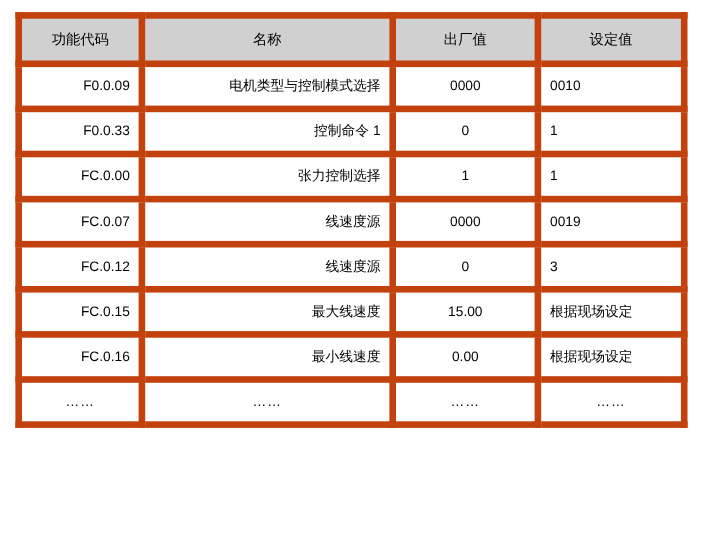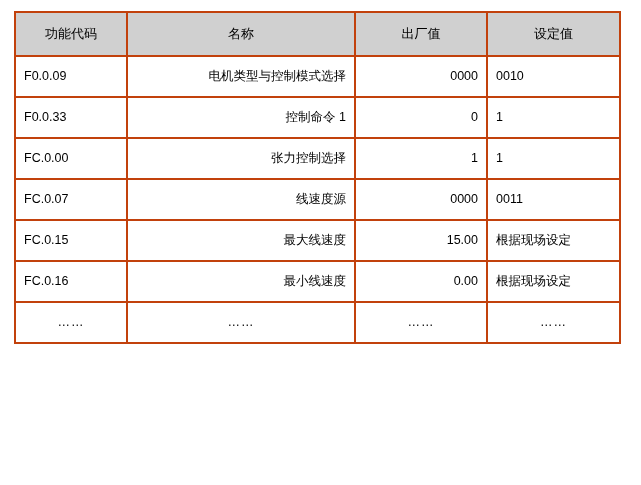--- a/index.html
+++ b/index.html
@@ -27,45 +27,45 @@
     margin: 11px 0 0 14px;
     background: #ffffff;
   }
   table.param-table col.c0 { width: 112px; }
   table.param-table col.c1 { width: 228px; }
   table.param-table col.c2 { width: 132px; }
   table.param-table col.c3 { width: 133px; }
 
   table.param-table th,
   table.param-table td {
-    border: 2px solid #c2410c;
+    border: 6px solid #c2410c;
     height: 41px;
     font-size: 12.5px;
     font-weight: normal;
     padding: 0 8px;
     box-sizing: border-box;
     vertical-align: middle;
     line-height: 1.2;
   }
   table.param-table thead th {
     background: #d0d0d0;
     text-align: center;
     font-size: 13px;
     color: #000;
     height: 44px;
   }
   td.code {
-    text-align: left;
+    text-align: right;
   }
   td.name {
     text-align: right;
     padding-left: 14px;
   }
   td.factory {
-    text-align: right;
+    text-align: center;
   }
   td.setting {
     text-align: left;
   }
   td.dots {
     text-align: center;
     letter-spacing: 1px;
   }
   td.dots.name {
     text-align: center;
@@ -107,21 +107,27 @@
       <tr>
         <td class="code">FC.0.00</td>
         <td class="name">张力控制选择</td>
         <td class="factory">1</td>
         <td class="setting">1</td>
       </tr>
       <tr>
         <td class="code">FC.0.07</td>
         <td class="name">线速度源</td>
         <td class="factory">0000</td>
-        <td class="setting">0011</td>
+        <td class="setting">0019</td>
+      </tr>
+      <tr>
+        <td class="code">FC.0.12</td>
+        <td class="name">线速度源</td>
+        <td class="factory">0</td>
+        <td class="setting">3</td>
       </tr>
       <tr>
         <td class="code">FC.0.15</td>
         <td class="name">最大线速度</td>
         <td class="factory">15.00</td>
         <td class="setting">根据现场设定</td>
       </tr>
       <tr>
         <td class="code">FC.0.16</td>
         <td class="name">最小线速度</td>

